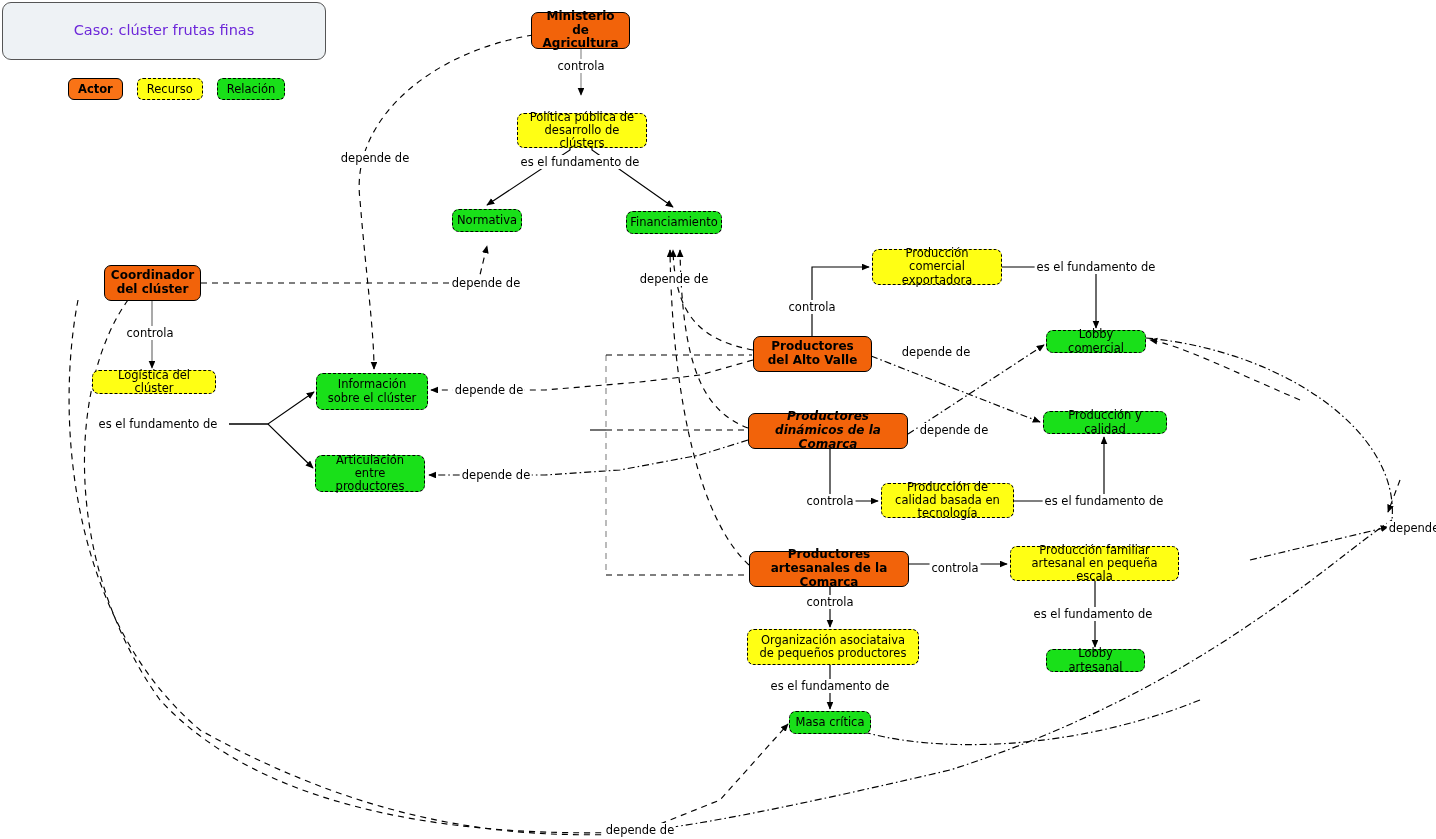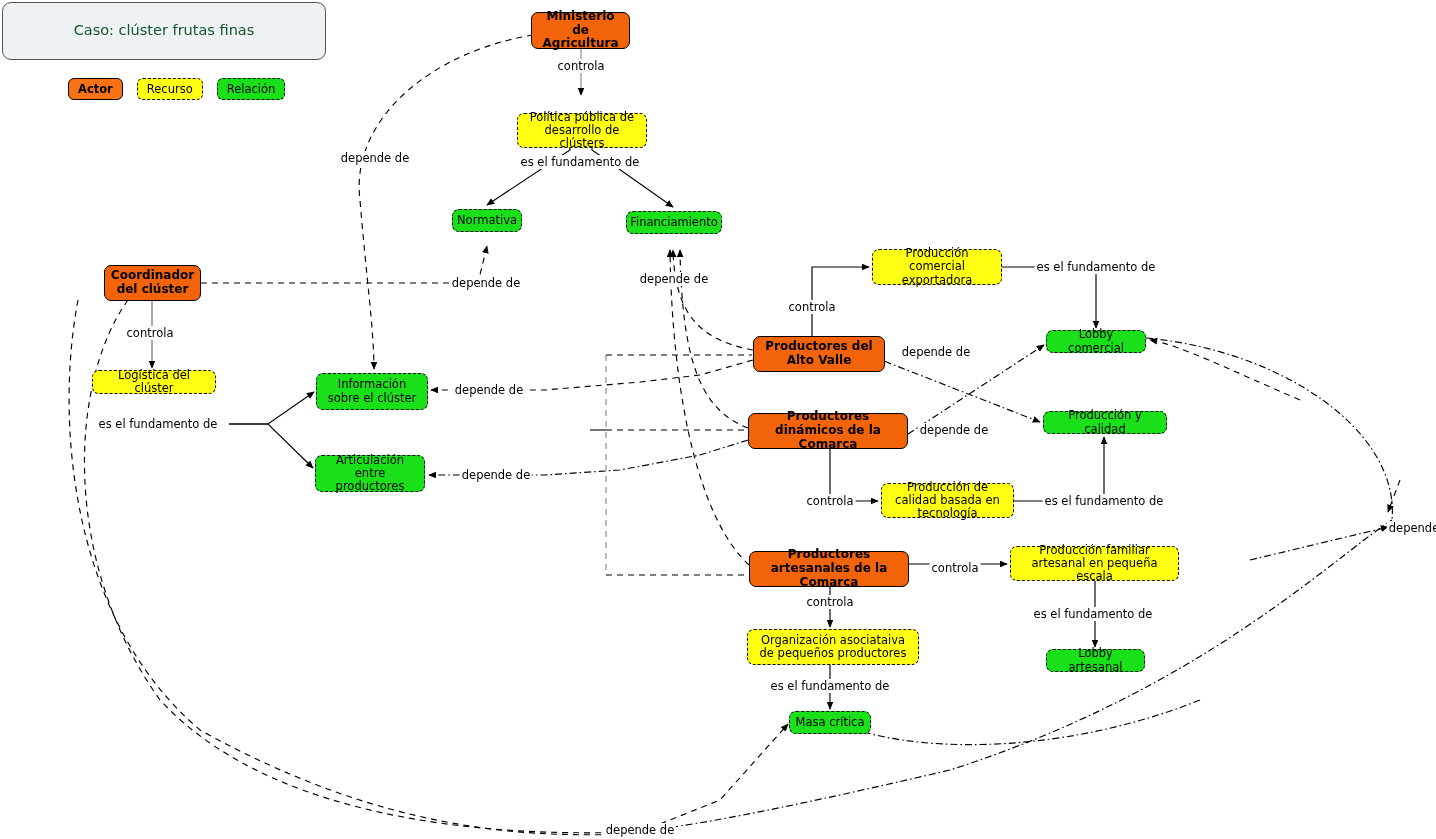--- a/index.html
+++ b/index.html
@@ -13,21 +13,21 @@
   .node.actor{background:#f2630a;border:1.4px solid #000;font-weight:bold;font-size:12px;}
   .node.recurso{background:#ffff14;border:1.6px dashed #000;font-size:11.5px;}
   .node.relacion{background:#19e019;border:1.5px dashed #000;font-size:11.5px;}
 
   .elabel{position:absolute;font-size:11.5px;color:#000;white-space:nowrap;
           background:#fff;padding:0 2px;z-index:2;transform:translate(-50%,-50%);}
 
   #titlebox{position:absolute;left:2px;top:2px;width:322px;height:56px;
             background:#eef2f5;border:1.3px solid #555;border-radius:9px;
             display:flex;flex-direction:column;align-items:center;justify-content:center;
-            font-size:14.5px;color:#14532d;line-height:1.35;z-index:4;}
+            font-size:14.5px;color:#6d28d9;line-height:1.35;z-index:4;}
 
   #legend{position:absolute;left:68px;top:78px;height:22px;display:flex;gap:14px;z-index:4;}
   .lg{height:22px;box-sizing:border-box;display:flex;align-items:center;justify-content:center;
       border-radius:6px;font-size:11.5px;padding:0 9px;}
   .lg.actor{background:#f97316;border:1.4px solid #000;font-weight:bold;}
   .lg.recurso{background:#ffff14;border:1.5px dashed #000;}
   .lg.relacion{background:#19e019;border:1.5px dashed #000;}
 </style>
 </head>
 <body>
@@ -129,23 +129,23 @@
   <div id="nodes-layer">
       <div class="node actor" style="left: 531px; top: 12px; width: 99px; height: 37px;">Ministerio de Agricultura</div>
       <div class="node recurso" style="left: 517px; top: 97px; width: 130px; height: 35px; margin-top: 16px;">Política pública de desarrollo de clústers</div>
       <div class="node relacion" style="left: 452px; top: 209px; width: 70px; height: 23px;">Normativa</div>
       <div class="node relacion" style="left: 626px; top: 211px; width: 96px; height: 23px;">Financiamiento</div>
       <div class="node actor" style="left: 104px; top: 265px; width: 97px; height: 36px;">Coordinador del clúster</div>
       <div class="node recurso" style="left: 92px; top: 370px; width: 124px; height: 24px;">Logística del clúster</div>
       <div class="node relacion" style="left: 316px; top: 373px; width: 112px; height: 37px;">Información sobre el clúster</div>
       <div class="node relacion" style="left: 315px; top: 455px; width: 110px; height: 37px;">Articulación entre productores</div>
       <div class="node recurso" style="left: 872px; top: 249px; width: 130px; height: 36px;">Producción comercial exportadora</div>
-      <div class="node actor" style="left: 753px; top: 336px; width: 132px; height: 36px;">Productores del Alto Valle</div>
+      <div class="node actor" style="left: 753px; top: 336px; width: 119px; height: 36px;">Productores del Alto Valle</div>
       <div class="node relacion" style="left: 1046px; top: 330px; width: 100px; height: 23px;">Lobby comercial</div>
-      <div class="node actor" style="left: 748px; top: 413px; width: 160px; height: 36px;">Productores dinámicos de la Comarca</div>
+      <div class="node actor" style="left: 748px; top: 413px; width: 160px; height: 36px; font-style: italic;">Productores dinámicos de la Comarca</div>
       <div class="node relacion" style="left: 1043px; top: 411px; width: 124px; height: 23px;">Producción y calidad</div>
       <div class="node recurso" style="left: 881px; top: 483px; width: 133px; height: 35px;">Producción de calidad basada en tecnología</div>
       <div class="node actor" style="left: 749px; top: 551px; width: 160px; height: 36px;">Productores artesanales de la Comarca</div>
       <div class="node recurso" style="left: 1010px; top: 546px; width: 169px; height: 35px;">Producción familiar artesanal en pequeña escala</div>
       <div class="node recurso" style="left: 747px; top: 629px; width: 172px; height: 36px;">Organización asociataiva de pequeños productores</div>
       <div class="node relacion" style="left: 1046px; top: 649px; width: 99px; height: 23px;">Lobby artesanal</div>
       <div class="node relacion" style="left: 789px; top: 711px; width: 82px; height: 23px;">Masa crítica</div>
     </div>
   <div id="labels-layer">
       <div class="elabel" style="left: 581px; top: 66px;">controla</div>

